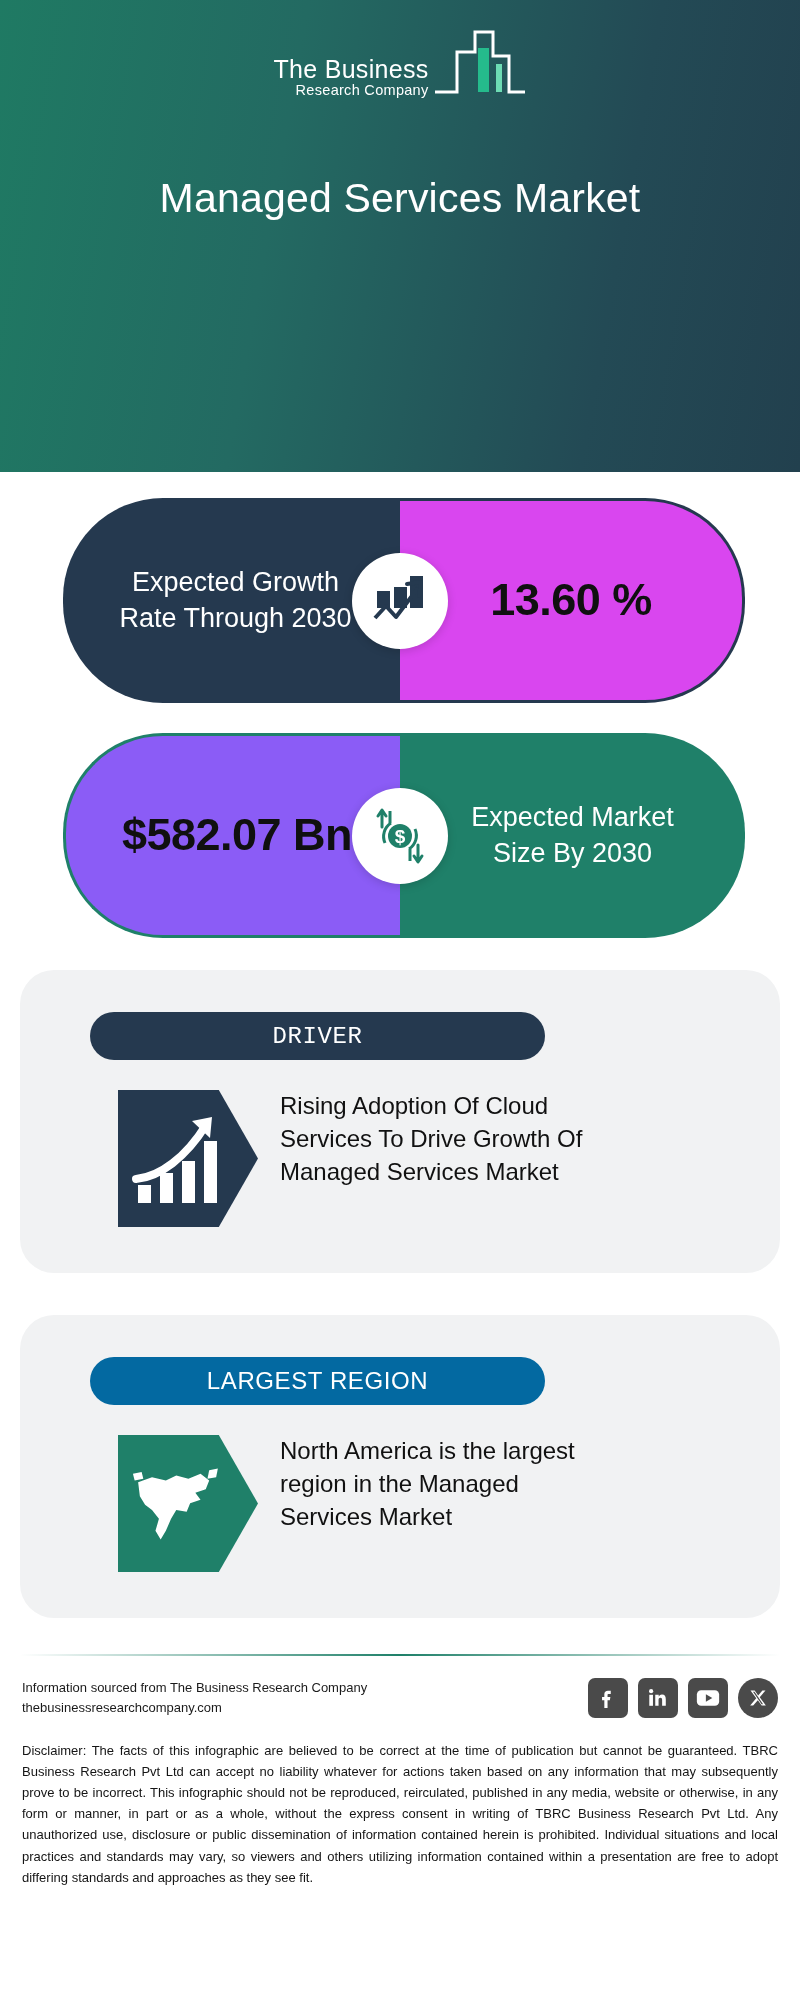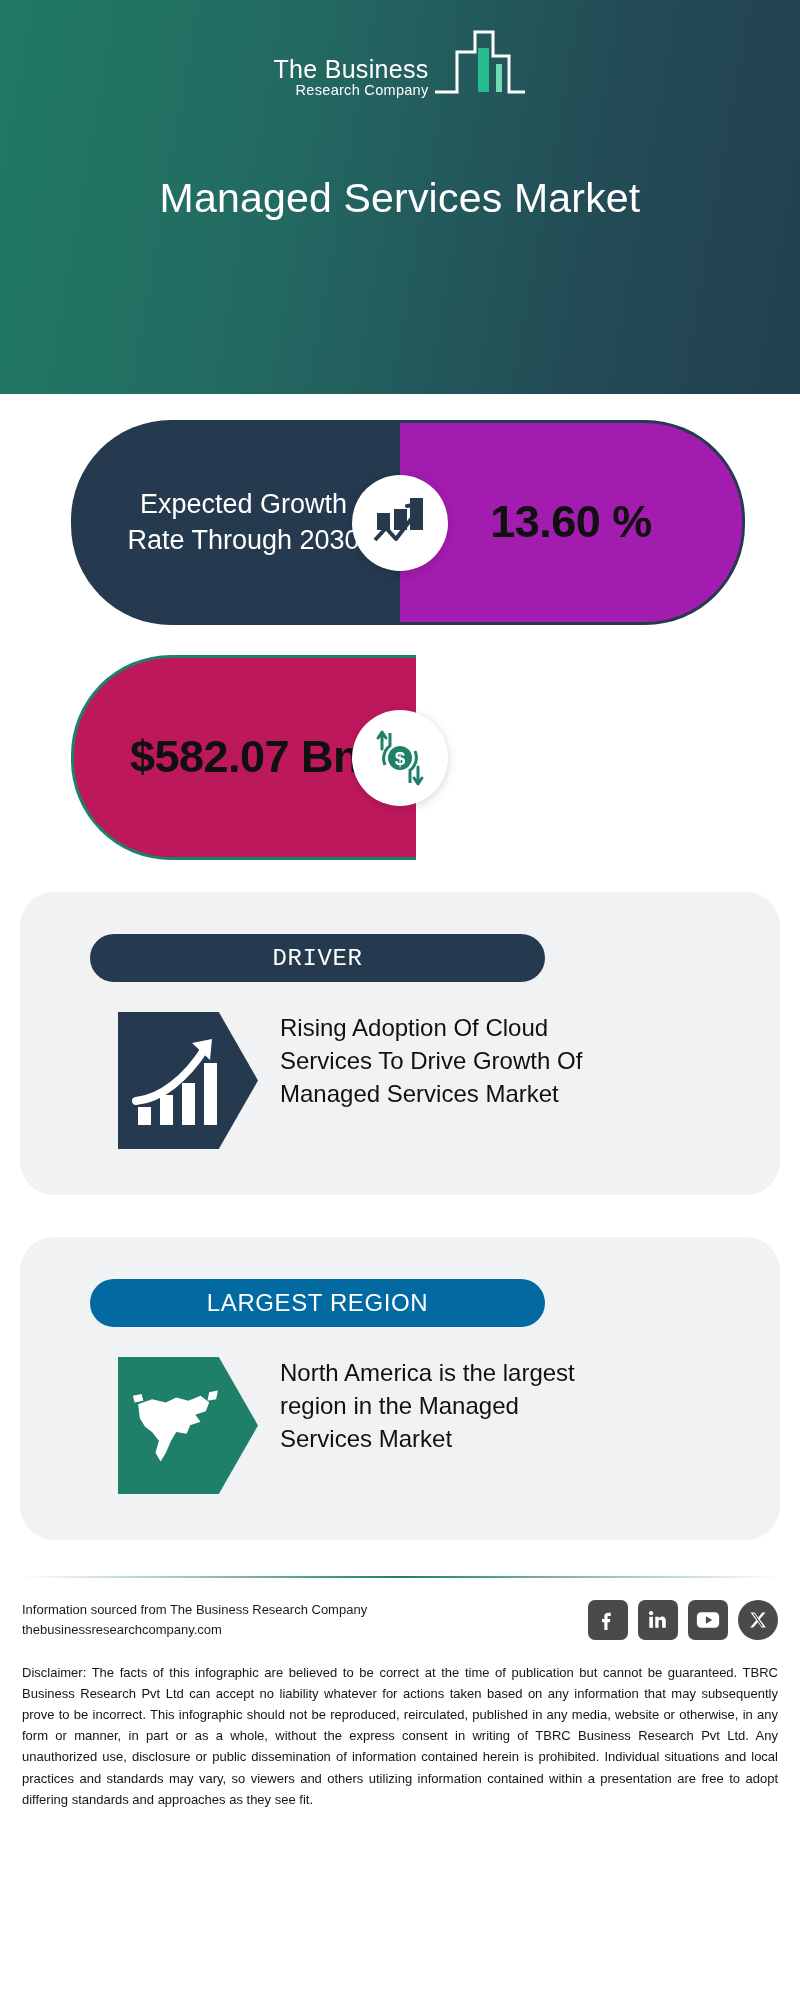--- a/index.html
+++ b/index.html
@@ -14,21 +14,21 @@
     width: 800px;
     height: 2000px;
     overflow: hidden;
     background: #ffffff;
   }
 
   
   .header {
     position: relative;
     width: 800px;
-    height: 394px;
+    height: 472px;
     background: linear-gradient(100deg, #1f7a63 0%, #236a62 35%, #234a55 75%, #22404e 100%);
   }
   .logo-wrap {
     position: absolute;
     top: 26px;
     left: 0;
     width: 800px;
     display: flex;
     justify-content: center;
     align-items: flex-end;
@@ -80,45 +80,45 @@
   .half {
     position: absolute;
     top: 0;
     height: 205px;
     width: 345px;
     display: flex;
     align-items: center;
     justify-content: center;
     text-align: center;
   }
-  .half.left  { left: 16px; }
+  .half.left  { left: 8px; }
   .half.right { left: 345px; }
 
   
   .fill-navy {
     background: #25394f;
     color: #ffffff;
     border-radius: 100px 0 0 100px;
   }
   .fill-teal {
     background: #1f8069;
     color: #ffffff;
     border-radius: 0 100px 100px 0;
   }
   
   .outline-navy {
-    background: #a21caf;
+    background: #d946ef;
     border-top: 3px solid #25394f;
     border-right: 3px solid #25394f;
     border-bottom: 3px solid #25394f;
     border-radius: 0 100px 100px 0;
     color: #101010;
   }
   .outline-teal {
-    background: #be185d;
+    background: #8b5cf6;
     border-top: 3px solid #1f8069;
     border-left: 3px solid #1f8069;
     border-bottom: 3px solid #1f8069;
     border-radius: 100px 0 0 100px;
     color: #101010;
   }
 
   .stat-label {
     font-size: 27px;
     line-height: 1.33;
@@ -271,20 +271,23 @@
         </svg>
       </div>
     </div>
   </div>
 
   <div style="height:30px"></div>
   <div class="stat">
     <div class="stat-inner">
       <div class="half left outline-teal">
         <div class="stat-value">$582.07 Bn</div>
+      </div>
+      <div class="half right fill-teal">
+        <div class="stat-label">Expected Market Size By 2030</div>
       </div>
       <div class="icon-circle">
         <svg width="58" height="58" viewBox="0 0 58 58">
           <circle cx="29" cy="29" r="12" fill="#1f8069"></circle>
           <text x="29" y="36" font-size="19" font-weight="bold" fill="#ffffff" text-anchor="middle" font-family="Liberation Sans, sans-serif">$</text>
           <path d="M14 36 A16 16 0 0 1 20 16" stroke="#1f8069" stroke-width="3" fill="none"></path>
           <path d="M44 22 A16 16 0 0 1 38 42" stroke="#1f8069" stroke-width="3" fill="none"></path>
           <path d="M11 20 L11 4 M7 9 L11 3 L15 9" stroke="#1f8069" stroke-width="3" fill="none" stroke-linecap="round" stroke-linejoin="round"></path>
           <path d="M47 38 L47 54 M43 49 L47 55 L51 49" stroke="#1f8069" stroke-width="3" fill="none" stroke-linecap="round" stroke-linejoin="round"></path>
           <path d="M19 16 L19 4" stroke="#1f8069" stroke-width="3"></path>

